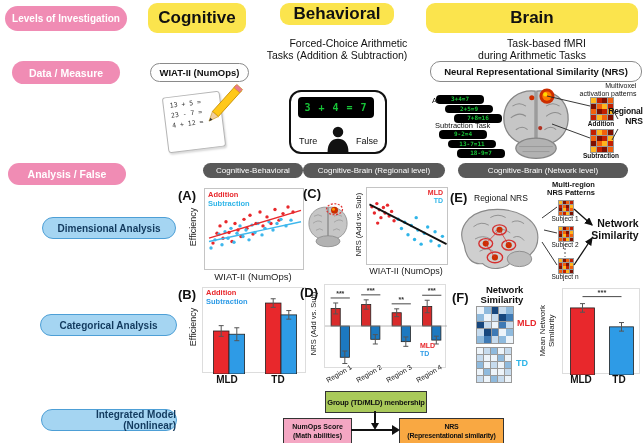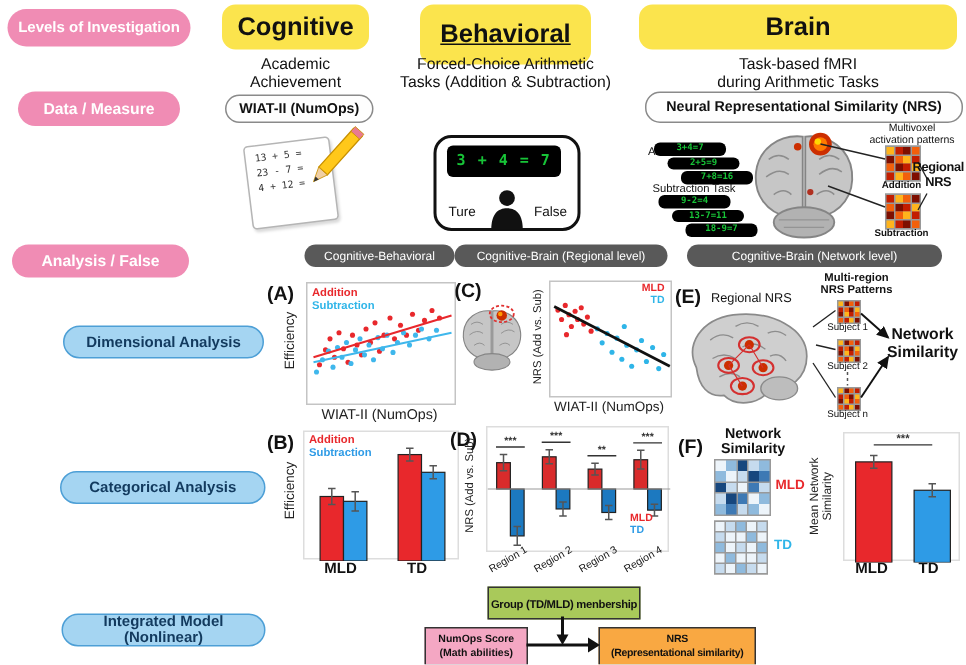--- a/index.html
+++ b/index.html
@@ -1,19 +1,19 @@
 <!DOCTYPE html>
 <html><head>
 <meta charset="utf-8">
 <style>
   html,body{margin:0;padding:0;background:#fff;}
   #canvas{position:relative;width:644px;height:443px;background:#fff;
     font-family:"Liberation Sans","DejaVu Sans",sans-serif;color:#111;overflow:hidden;}
   .abs{position:absolute;}
-  .ctr{display:flex;align-items:center;justify-content:center;text-align:center;}
+  .ctr{display:flex;align-items:center;justify-content:center;text-align:right;}
   .preline{white-space:pre-line;}
   .pill-pink{background:#F08CB4;color:#fff;font-weight:bold;border-radius:14px;}
   .hdr-yellow{background:#FBE44D;border-radius:9px;font-weight:bold;color:#111;}
   .pill-measure{background:#fefefe;border:1.3px solid #8a8a8a;border-radius:10px;font-weight:bold;}
   .pill-dark{background:#595959;color:#fff;border-radius:8px;font-weight:normal;}
   .pill-blue{background:#A5D5F2;border:1.4px solid #4D9FD6;border-radius:11px;color:#123a5e;font-weight:bold;}
   .subtitle{font-size:10.5px;line-height:1.15;color:#111;}
   .plot{position:absolute;background:#fff;border:1px solid #c4c4c4;}
   .plot svg{position:absolute;left:0;top:0;}
   .panel-label{font-weight:bold;font-size:13px;}
@@ -33,25 +33,23 @@
   .note-line{font-family:"DejaVu Sans Mono",monospace;font-size:6.5px;color:#333;line-height:1.5;}
 </style>
 </head>
 <body>
 
 <div id="canvas">
 
   <div class="abs ctr pill-pink" style="left:5px;top:6px;width:122px;height:25px;font-size:10px;">Levels of Investigation</div>
 
   <div class="abs ctr hdr-yellow" style="left:148px;top:3px;width:98px;height:30px;font-size:17px;">Cognitive</div>
-  <div class="abs ctr hdr-yellow" style="left:280px;top:3px;width:114px;height:40px;font-size:17px;text-decoration:underline;">Behavioral</div>
+  <div class="abs ctr hdr-yellow" style="left:280px;top:3px;width:114px;height:22px;font-size:17px;">Behavioral</div>
   <div class="abs ctr hdr-yellow" style="left:426px;top:3px;width:212px;height:30px;font-size:17px;">Brain</div>
 
-  <div class="abs ctr subtitle preline" style="left:148px;top:37px;width:98px;">Academic
-Achievement</div>
   <div class="abs ctr subtitle preline" style="left:256px;top:37px;width:162px;">Forced-Choice Arithmetic
 Tasks (Addition &amp; Subtraction)</div>
   <div class="abs ctr subtitle preline" style="left:446px;top:37px;width:172px;">Task-based fMRI
 during Arithmetic Tasks</div>
 
   <div class="abs ctr pill-pink" style="left:12px;top:61px;width:108px;height:23px;font-size:10.5px;">Data / Measure</div>
 
   <div class="abs ctr pill-measure" style="left:150px;top:63px;width:97px;height:17px;font-size:9.5px;">WIAT-II (NumOps)</div>
   <div class="abs ctr pill-measure" style="left:430px;top:61px;width:210px;height:19px;font-size:9.5px;">Neural Representational Similarity (NRS)</div>
 

